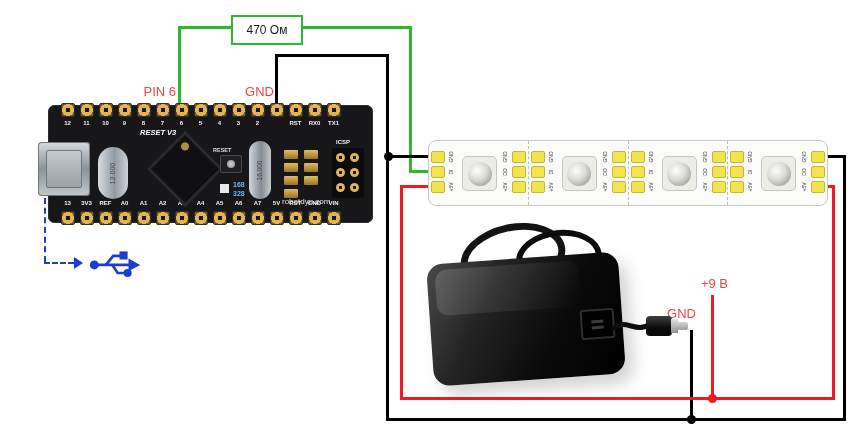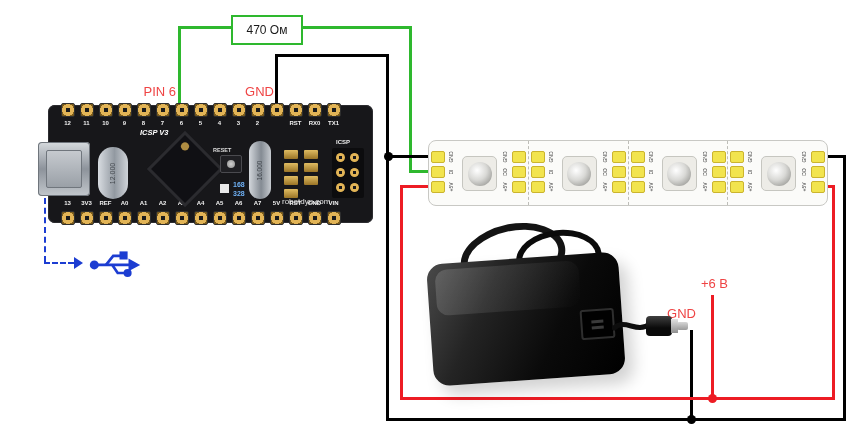--- a/index.html
+++ b/index.html
@@ -143,21 +143,21 @@
   <div class="dot k" style="left:384px;top:152px"></div>
   <div class="dot k" style="left:687px;top:415px"></div>
   <div class="dot r" style="left:708px;top:394px"></div>
 
   <div class="resistor">
     <span>470 Ом</span>
   </div>
 
   <div class="callout" style="left:118px;top:84px;width:58px;text-align:right">PIN 6</div>
   <div class="callout" style="left:216px;top:84px;width:58px;text-align:right">GND</div>
-  <div class="callout" style="left:692px;top:276px;width:45px;text-align:center">+6 В</div>
+  <div class="callout" style="left:692px;top:276px;width:45px;text-align:center">+9 В</div>
   <div class="callout" style="left:648px;top:306px;width:48px;text-align:right">GND</div>
 
   <div class="board"></div>
 
   <div class="pinrow" style="top:103px">
 
   <span class="pincell">
         <i class="pin"></i>
       </span>
       <span class="pincell">
@@ -282,21 +282,21 @@
       </span>
       <span class="pincell">
         <i class="pin"></i>
       </span>
       <span class="pincell">
         <i class="pin"></i>
       </span>
     </div>
 
   <div class="usb"></div>
-  <div class="nano-title">ICSP V3</div>
+  <div class="nano-title">RESET V3</div>
   <div class="xtal">
       <span>12.000</span>
     </div>
   <div class="mcu">
       <i></i>
     </div>
   <div class="reset-lbl">RESET</div>
   <div class="reset-btn"></div>
   <div class="mark-box"></div>
   <div class="mark-t" style="left:233px;top:181px">168</div>

